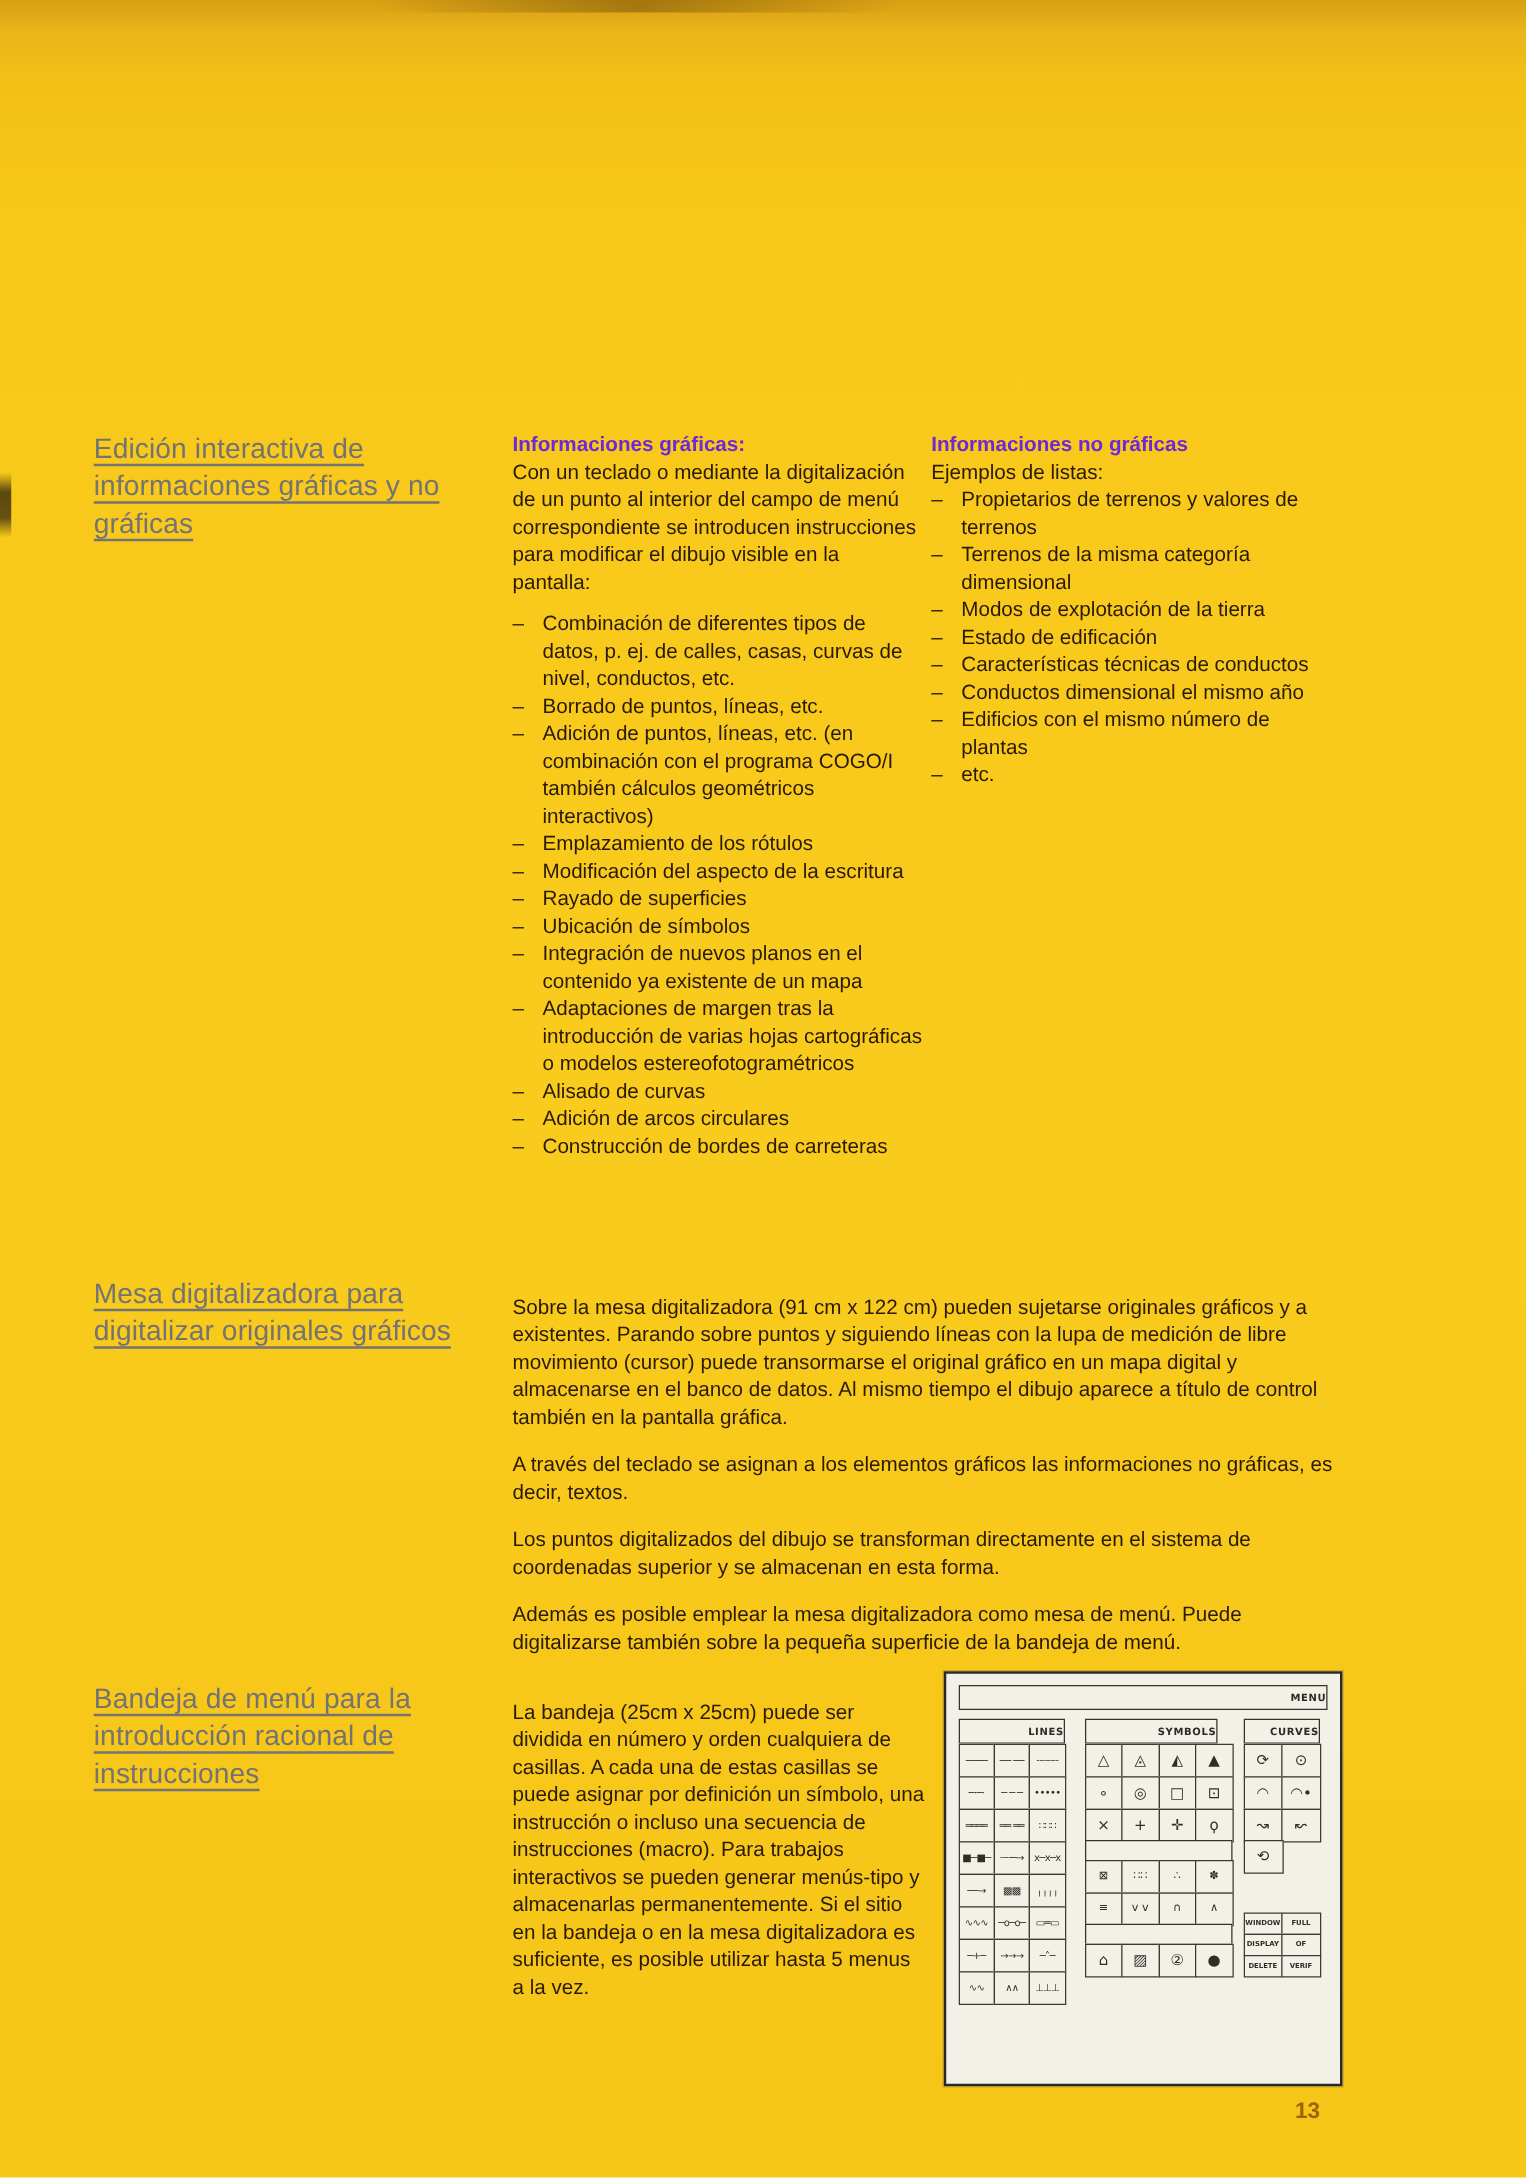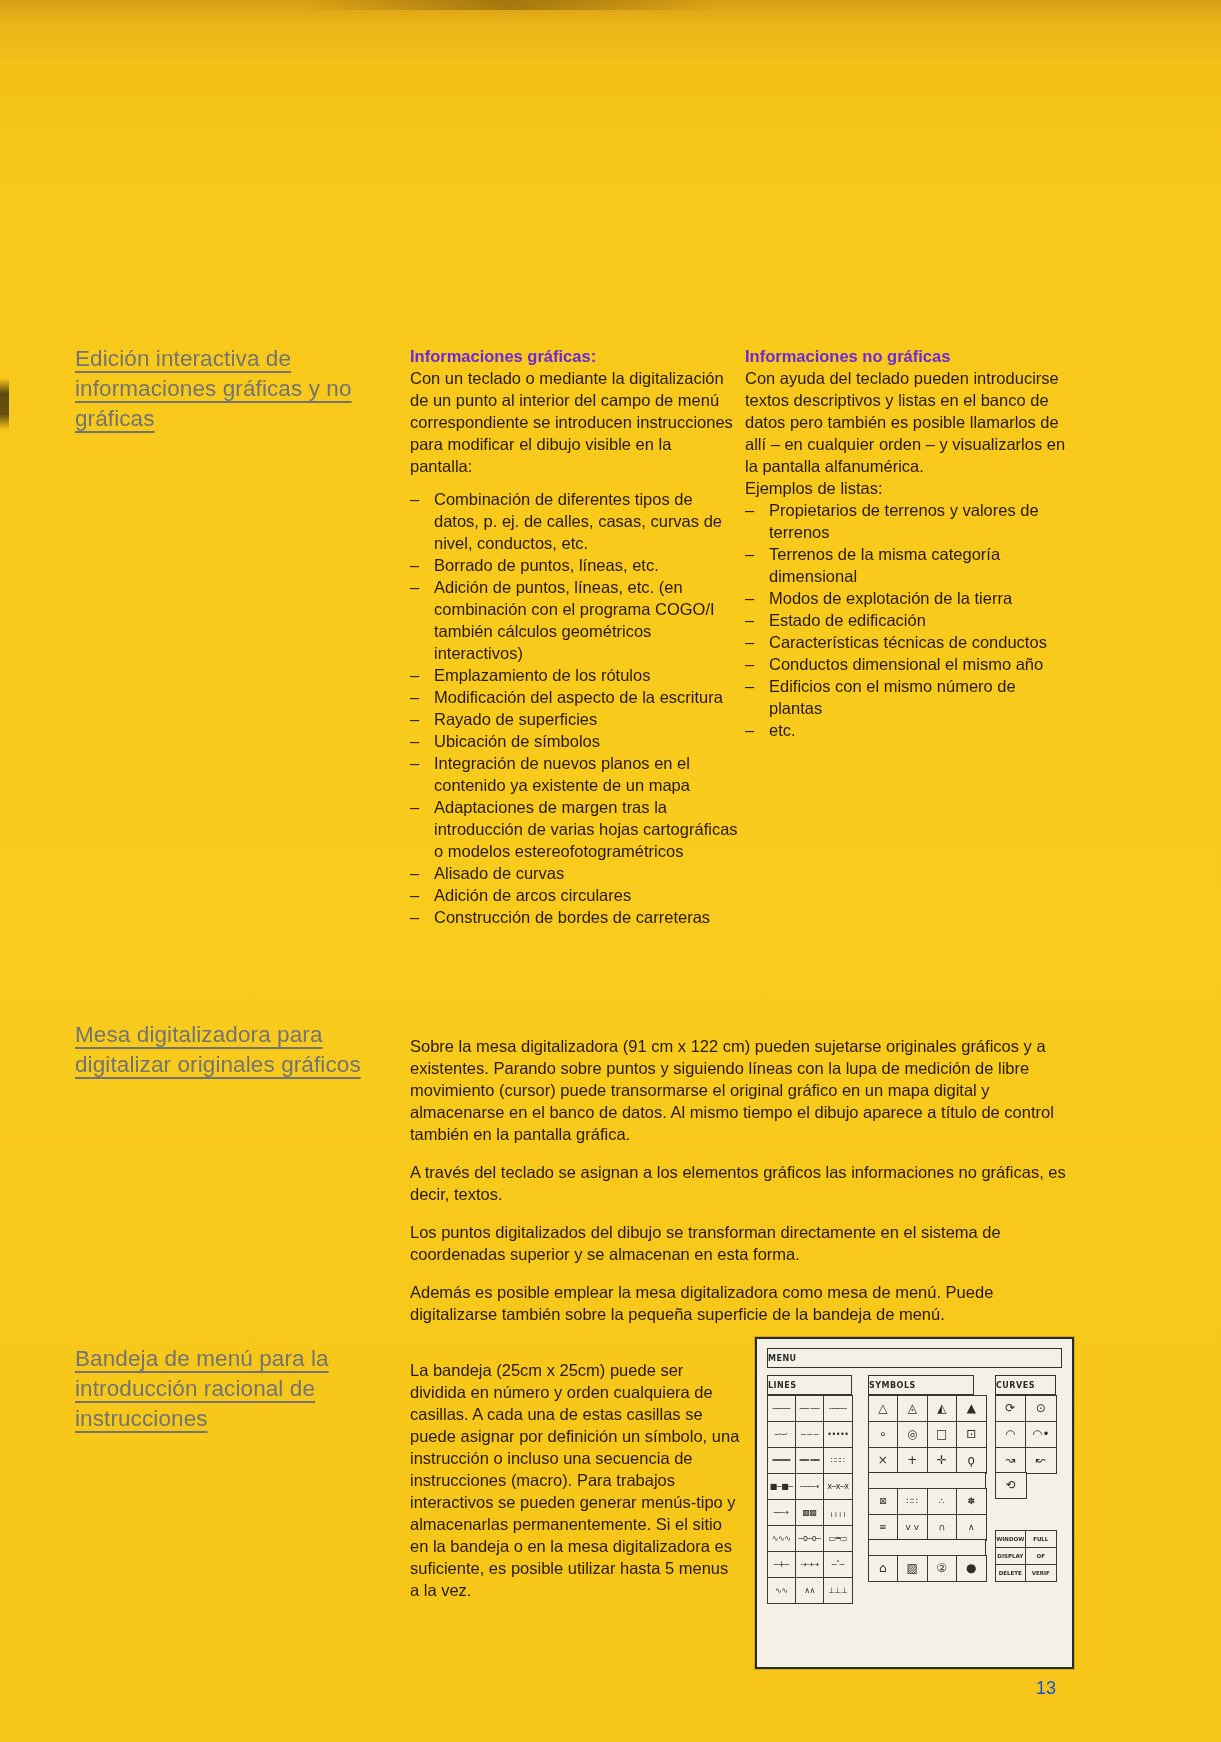--- a/index.html
+++ b/index.html
@@ -17,28 +17,28 @@
     text-decoration:underline;text-underline-offset:5px;text-decoration-thickness:1.6px;
     letter-spacing:.1px;
   }
   .body-txt{font-size:16.5px;line-height:22px;color:#2a1a08;}
   .col{position:absolute;}
   .col-title{font-weight:bold;font-size:16.5px;line-height:22px;color:#6d28d9;}
   .dash-list{margin:0;padding:0;list-style:none;}
   .dash-row{display:flex;align-items:flex-start;}
   .dash-row .dash{width:24px;flex:0 0 24px;}
   .para{margin:16px 0 13px 0;}
-  .pagenum{position:absolute;left:1036px;top:1678px;font-size:18px;color:#1d4ed8;}
+  .pagenum{position:absolute;left:1036px;top:1678px;font-size:18px;color:#a16207;font-weight:bold;}
 
   
   .diagram{position:absolute;left:755px;top:1337px;width:315px;height:328px;
     background:#f3f0e8;border:2px solid #2b2b25;box-shadow:0 0 0 1px rgba(0,0,0,.15);}
   .diagram-inner{position:absolute;left:10px;top:9px;right:10px;bottom:9px;background:#f3f0e8;}
   .dg-box{position:absolute;border:1px solid #33332c;box-sizing:border-box;background:#f3f0e8;}
-  .dg-label{display:flex;align-items:center;justify-content:flex-start;font-size:8px;font-weight:bold;letter-spacing:.5px;color:#2c2c26;font-family:"DejaVu Sans",sans-serif;}
+  .dg-label{display:flex;align-items:center;justify-content:flex-end;font-size:8px;font-weight:bold;letter-spacing:.5px;color:#2c2c26;font-family:"DejaVu Sans",sans-serif;}
   .cell-grid{position:absolute;display:grid;gap:0;background:#f3f0e8;}
   .cell{border:1px solid #3a3a32;margin:-0.5px;display:flex;align-items:center;justify-content:center;
     font-family:"DejaVu Sans",sans-serif;color:#2e2e27;background:#f3f0e8;overflow:hidden;white-space:nowrap;}
   .cell.lines{font-size:8px;letter-spacing:-.5px;}
   .cell.sym{font-size:12px;}
   .cell.small{font-size:9px;}
   .mini{position:absolute;display:grid;grid-template-columns:1fr 1fr;background:#f3f0e8;}
   .mini .cell{font-size:5.5px;font-weight:bold;letter-spacing:0;}
 </style>
 </head>
@@ -112,21 +112,20 @@
 
       <li class="dash-row">
         <span class="dash">–</span>
         <span>Construcción de bordes de carreteras</span>
       </li>
     </ul>
 </div>
 
 <div class="col body-txt" style="left:745px;top:345px;width:322px;">
   <div class="col-title">Informaciones no gráficas</div>
-  <div>Con ayuda del teclado pueden introducirse textos descriptivos y listas en el banco de datos pero también es posible llamarlos de allí – en cualquier orden – y visualizarlos en la pantalla alfanumérica.</div>
   <div>Ejemplos de listas:</div>
   <ul class="dash-list">
 
       <li class="dash-row">
         <span class="dash">–</span>
         <span>Propietarios de terrenos y valores de terrenos</span>
       </li>
 
       <li class="dash-row">
         <span class="dash">–</span>

